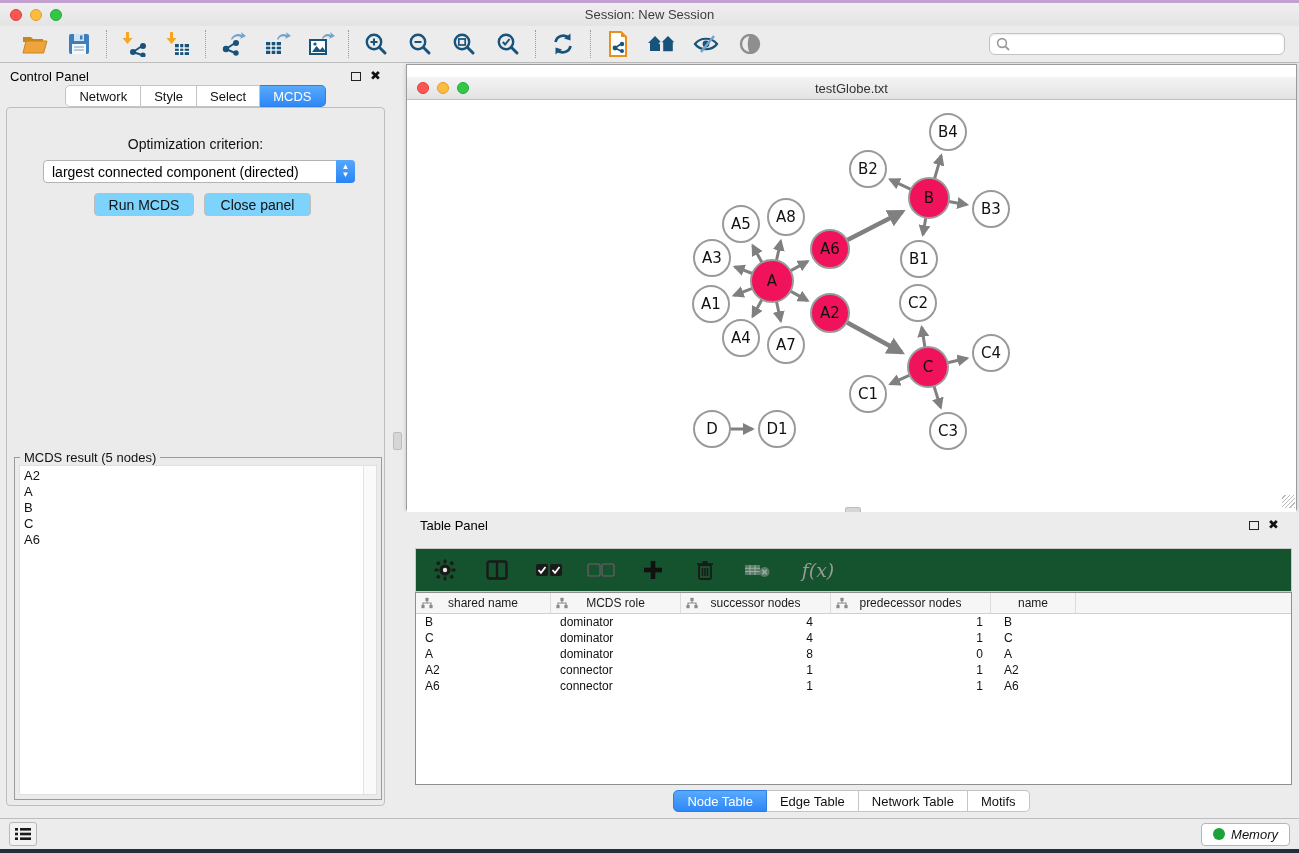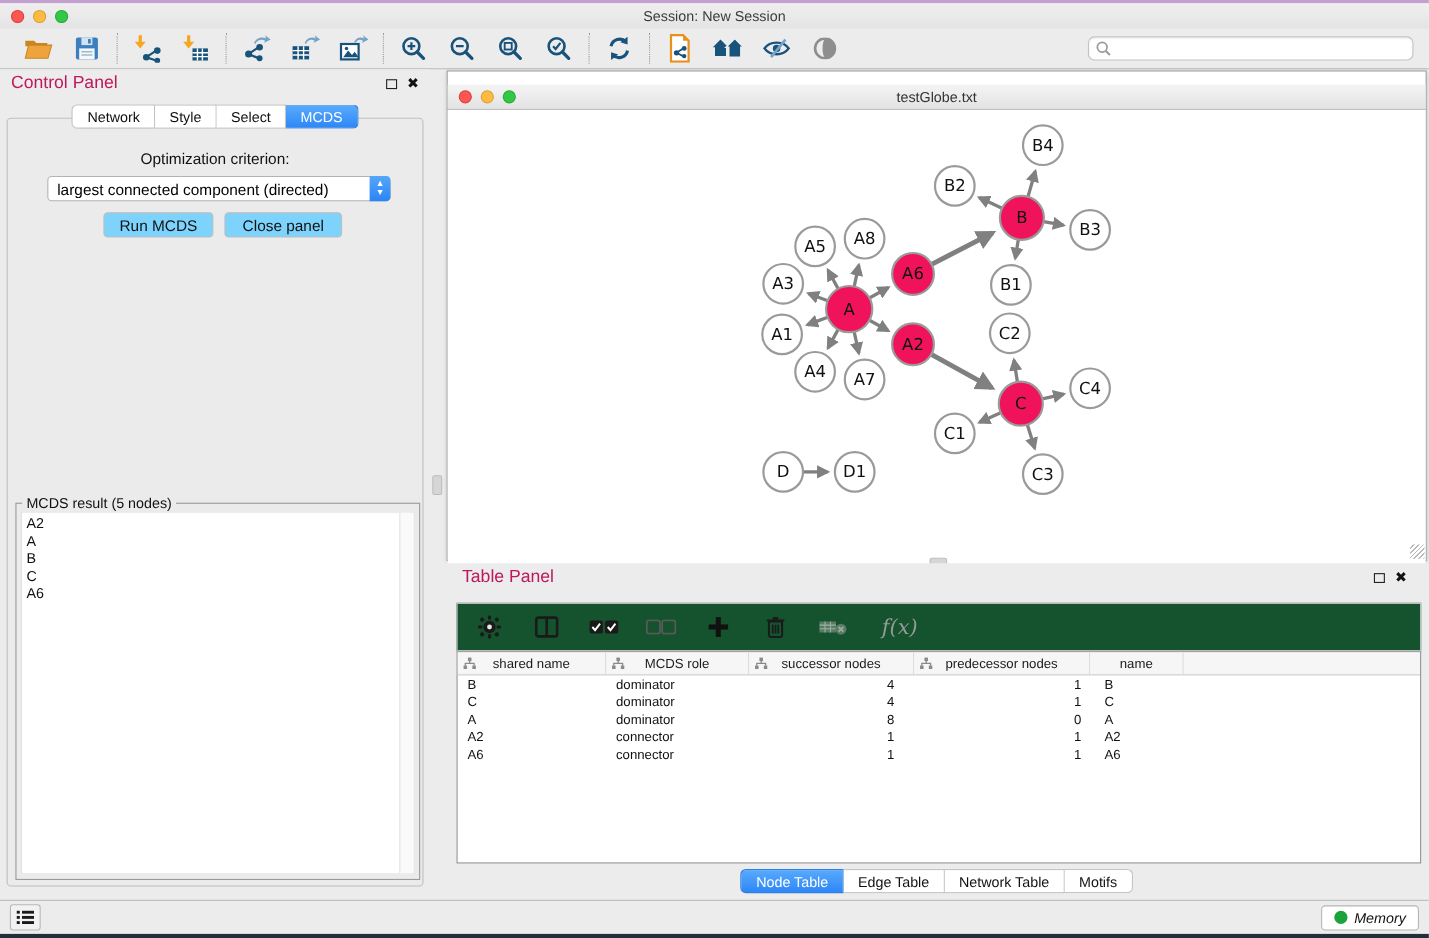--- a/index.html
+++ b/index.html
@@ -23,27 +23,27 @@
   .tb-group { display:flex; align-items:center; gap:14px; padding:0 12px; }
   .tb-sep { width:1px; height:28px; border-left:1px dotted #9a9a9a; }
   .tb-btn { width:30px; height:28px; display:flex; align-items:center; justify-content:center; cursor:default; }
   #search-wrap { margin-left:auto; margin-right:6px; width:296px; height:22px; background:#fff;
     border:1px solid #C2C2C2; border-radius:6px; display:flex; align-items:center; padding:0 6px; box-shadow:inset 0 1px 2px rgba(0,0,0,.08); }
   #search-wrap input { border:none; outline:none; flex:1; font-size:12px; background:transparent; }
 
   
   #control-panel { position:absolute; left:0; top:63px; width:391px; height:755px; background:#ECECEC; }
   .panel-titlebar { height:26px; display:flex; align-items:center; padding:0 10px; }
-  .panel-title { font-size:16px; color:#be185d; }
+  .panel-title { font-size:13px; color:#000000; }
   .panel-icons { margin-left:auto; display:flex; gap:9px; align-items:center; }
   .float-icon { width:10px; height:9px; border:1.6px solid #222; display:inline-block; }
   .close-icon { font-size:13px; font-weight:bold; color:#111; line-height:10px; }
 
   .seg-tabs { position:absolute; left:0; right:0; display:flex; justify-content:center; z-index:3; }
-  #cp-tabs { top:32px; }
+  #cp-tabs { top:22px; }
   .seg-tab { font-size:13px; color:#111; background:#fff; border:1px solid #C4C4C4; border-left:none;
     padding:2px 13px; height:22px; display:flex; align-items:center; }
   .seg-tab:first-child { border-left:1px solid #C4C4C4; border-radius:5px 0 0 5px; }
   .seg-tab:last-child { border-radius:0 5px 5px 0; }
   .seg-tab.active { background:linear-gradient(#58AAFC,#2E87F8); border-color:#2E7FE0; color:#fff; }
 
   #cp-body { position:absolute; left:6px; right:6px; top:44px; bottom:12px;
     border:1px solid #BEBEBE; border-radius:4px; background:#EBEBEB; }
   #opt-label { position:absolute; top:28px; width:100%; text-align:center; font-size:14px; color:#111; }
   #opt-select { position:absolute; top:52px; left:36px; width:312px; height:23px; background:#fff;

